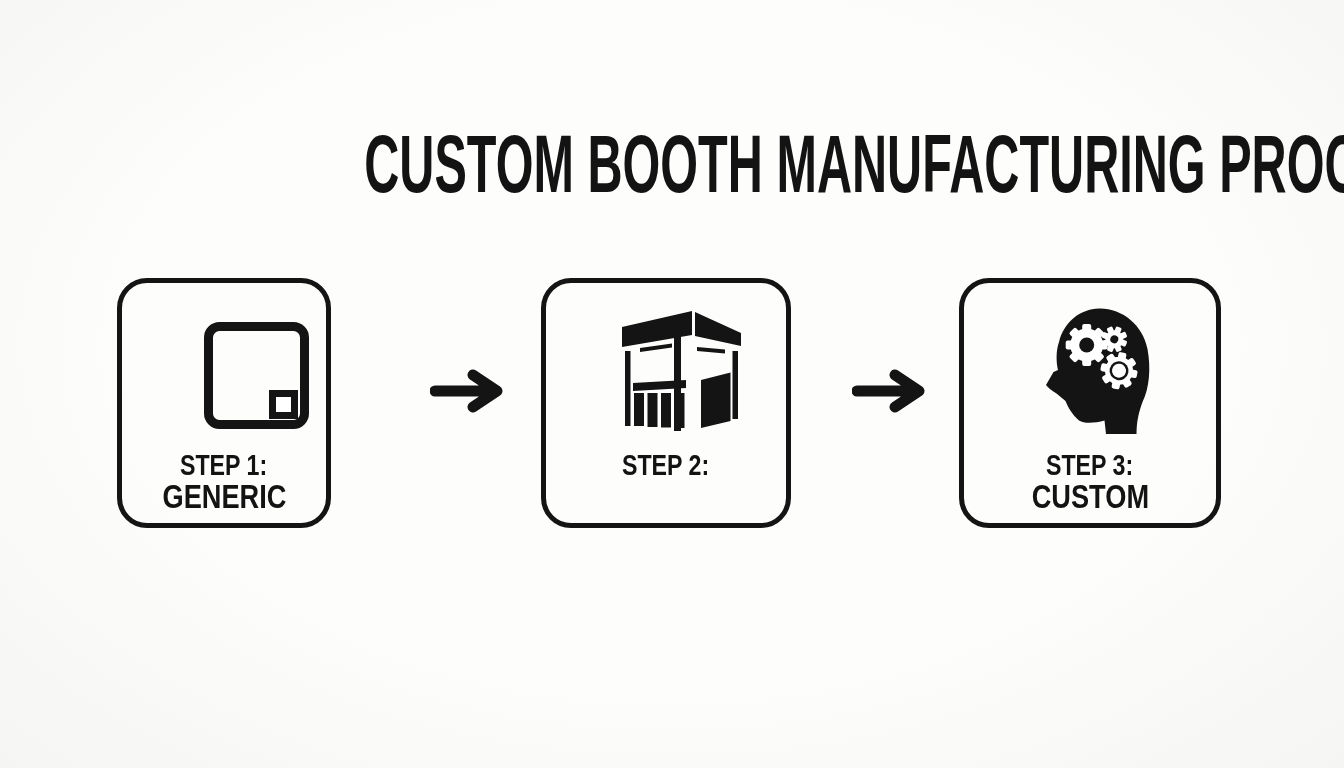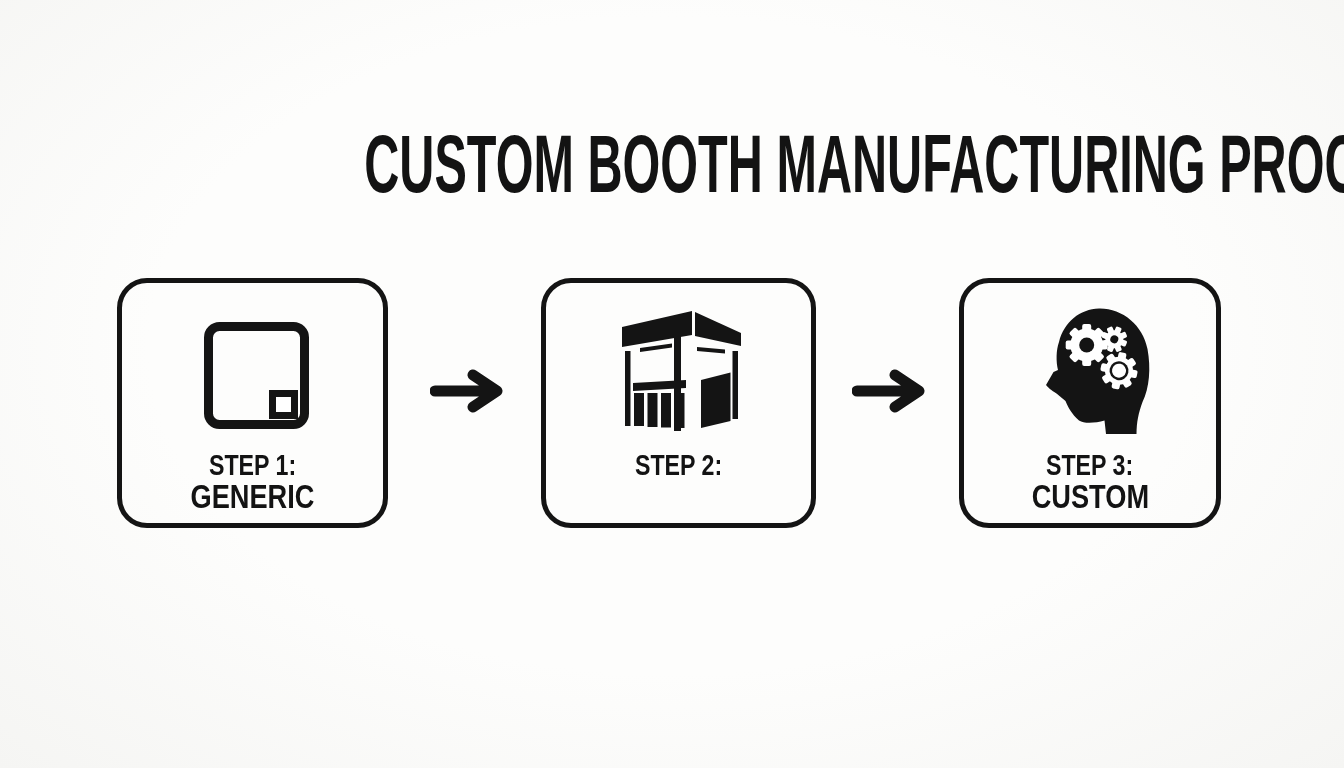--- a/index.html
+++ b/index.html
@@ -15,22 +15,22 @@
   }
   .title{
     display:inline-block;white-space:nowrap;
     font-size:81px;font-weight:bold;letter-spacing:0px;color:#131313;
     transform:scaleX(0.60);transform-origin:50% 50%;
   }
   .step-card{
     position:absolute;top:278px;height:250px;box-sizing:border-box;
     border:5px solid #141414;border-radius:30px;background:transparent;
   }
-  .card-1{left:117px;width:271px;}
-  .card-2{left:541px;width:275px;}
+  .card-1{left:117px;width:214px;}
+  .card-2{left:541px;width:250px;}
   .card-3{left:959px;width:262px;}
   .card-icon{position:absolute;}
   .icon-1{left:78px;top:35px;}
   .icon-2{left:76px;top:28px;}
   .icon-3{left:61px;top:17px;}
   .card-text{
     position:absolute;left:0;right:0;top:167px;text-align:center;color:#131313;
   }
   .step-label{
     display:inline-block;font-size:29px;font-weight:bold;line-height:30px;

